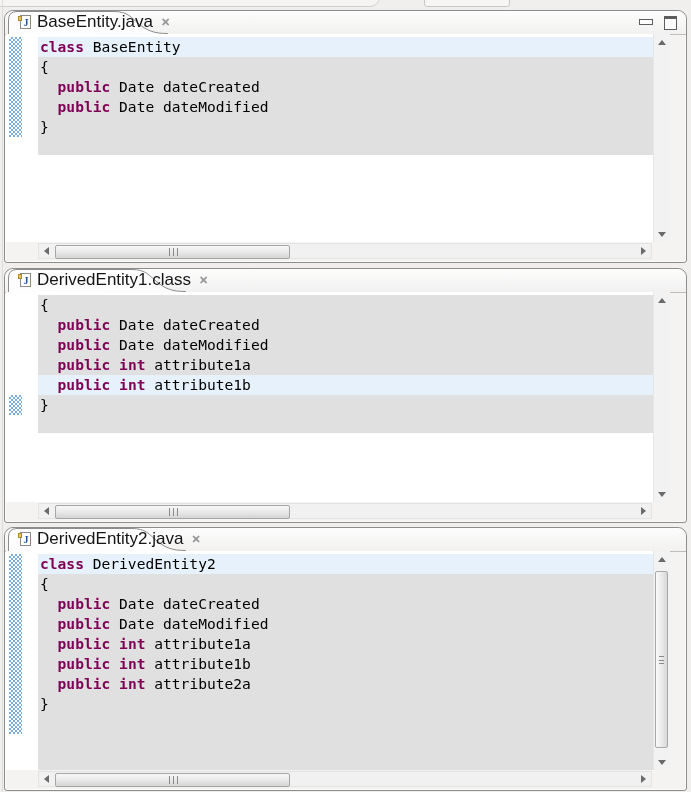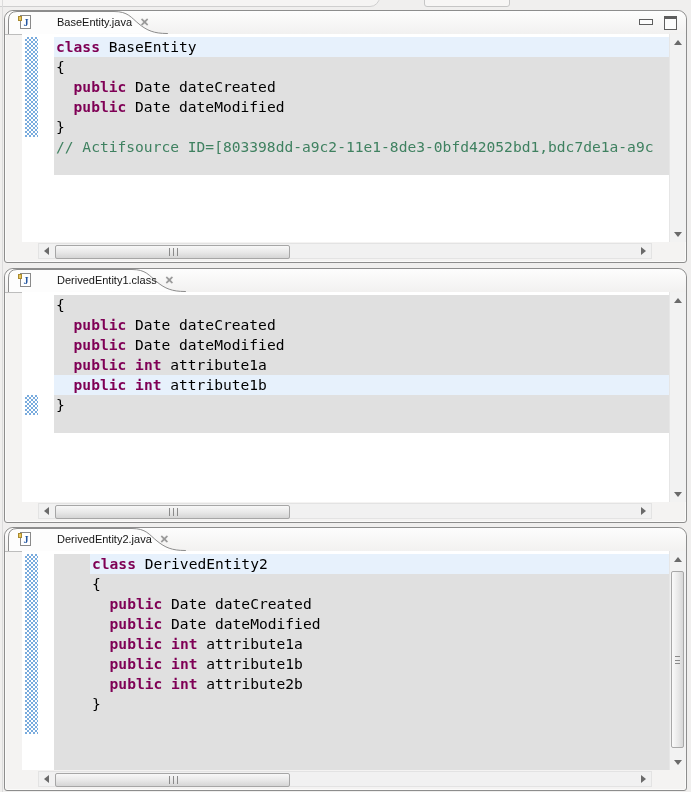--- a/index.html
+++ b/index.html
@@ -23,44 +23,44 @@
   #p2{top:268px;height:255px;}
   #p3{top:527px;height:264px;}
 
   .tabbar{position:absolute;left:0;right:0;top:0;height:23px;
     border-radius:9px 9px 0 0;border-bottom:1px solid #bdbdbd;
     background:linear-gradient(#fdfdfd,#f2f1f0);}
   .tab{position:absolute;left:3px;top:0;height:23px;cursor:default;}
   .tab svg.tabshape{position:absolute;left:0;top:0;}
   .tabcontent{position:relative;height:22px;display:flex;align-items:center;
     padding-left:10px;gap:6px;}
-  .tablabel{font-size:11px;color:#141414;white-space:nowrap;margin-left:20px;}
+  .tablabel{font-size:17px;color:#141414;white-space:nowrap;}
   .tabclose{font-size:11px;line-height:11px;color:#989898;font-weight:bold;
     margin-left:2px;text-shadow:0 0 1px #cfcfcf;}
 
   .winbtns{position:absolute;right:9px;top:5px;display:flex;gap:11px;align-items:flex-start;}
   .minicon{width:12px;height:4px;border:1px solid #5e5e5e;margin-top:3px;background:#fcfcfc;}
   .maxicon{width:11px;height:10px;border:1px solid #5e5e5e;border-top-width:3px;background:#fcfcfc;}
 
   
-  .editor{position:absolute;left:1px;top:23px;width:664px;bottom:20px;background:#fdba74;margin-left:16px;}
+  .editor{position:absolute;left:1px;top:23px;width:664px;bottom:20px;background:#fdba74;}
   .gutter{position:absolute;left:0;top:0;bottom:0;width:32px;background:#ffffff;}
   .marker{position:absolute;left:3px;width:13px;
     background:repeating-conic-gradient(#79abdd 0% 25%, #ffffff 0% 50%) 0 0/4px 4px;
     }
   #p1 .marker{top:3px;height:100px;}
   #p2 .marker{top:103px;height:20px;}
   #p3 .marker{top:3px;height:180px;}
 
   .code{position:absolute;left:32px;right:17px;top:0;bottom:0;overflow:hidden;
     background:#ffffff;padding-top:3px;}
   .genblock{background:#e0e0e0;}
   #p1 .genblock{padding-bottom:18px;}
   #p2 .genblock{padding-bottom:18px;}
-  #p3 .genblock{min-height:100%;box-sizing:border-box;padding-left:36px;}
+  #p3 .genblock{min-height:100%;box-sizing:border-box;}
   .line{height:20px;line-height:20px;white-space:pre;
     font-family:"DejaVu Sans Mono","Liberation Mono",monospace;
     font-size:14.6px;color:#000;padding-left:2px;}
   .line.hl{background:#e7f1fc;}
   .kw{color:#7f0055;font-weight:bold;}
   .cmt{color:#3f8160;}
 
   
   .vscroll{position:absolute;right:0;top:0;bottom:0;width:17px;
     background:#f2f2f2;border-left:1px solid #e6e6e6;box-sizing:border-box;}
@@ -121,21 +121,20 @@
     <div class="gutter">
       <div class="marker"></div>
     </div>
     <div class="code">
       <div class="genblock">
         <div class="line hl"><span class="kw">class</span><span> BaseEntity</span></div>
         <div class="line"><span>{</span></div>
         <div class="line"><span>  </span><span class="kw">public</span><span> Date dateCreated</span></div>
         <div class="line"><span>  </span><span class="kw">public</span><span> Date dateModified</span></div>
         <div class="line"><span>}</span></div>
-        <div class="line"><span class="cmt">// Actifsource ID=[803398dd-a9c2-11e1-8de3-0bfd42052bd1,bdc7de1a-a9c</span></div>
       </div>
     </div>
     <div class="vscroll">
       <div class="sbtn up">
           <span class="tri tri-up"></span>
         </div>
       <div class="sbtn down">
           <span class="tri tri-down"></span>
         </div>
     </div>
@@ -228,21 +227,21 @@
       <div class="marker"></div>
     </div>
     <div class="code">
       <div class="genblock">
         <div class="line hl"><span class="kw">class</span><span> DerivedEntity2</span></div>
         <div class="line"><span>{</span></div>
         <div class="line"><span>  </span><span class="kw">public</span><span> Date dateCreated</span></div>
         <div class="line"><span>  </span><span class="kw">public</span><span> Date dateModified</span></div>
         <div class="line"><span>  </span><span class="kw">public</span><span> </span><span class="kw">int</span><span> attribute1a</span></div>
         <div class="line"><span>  </span><span class="kw">public</span><span> </span><span class="kw">int</span><span> attribute1b</span></div>
-        <div class="line"><span>  </span><span class="kw">public</span><span> </span><span class="kw">int</span><span> attribute2b</span></div>
+        <div class="line"><span>  </span><span class="kw">public</span><span> </span><span class="kw">int</span><span> attribute2a</span></div>
         <div class="line"><span>}</span></div>
       </div>
     </div>
     <div class="vscroll">
       <div class="sbtn up">
           <span class="tri tri-up"></span>
         </div>
       <div class="vthumb">
           <span class="vgrip"></span>
         </div>

